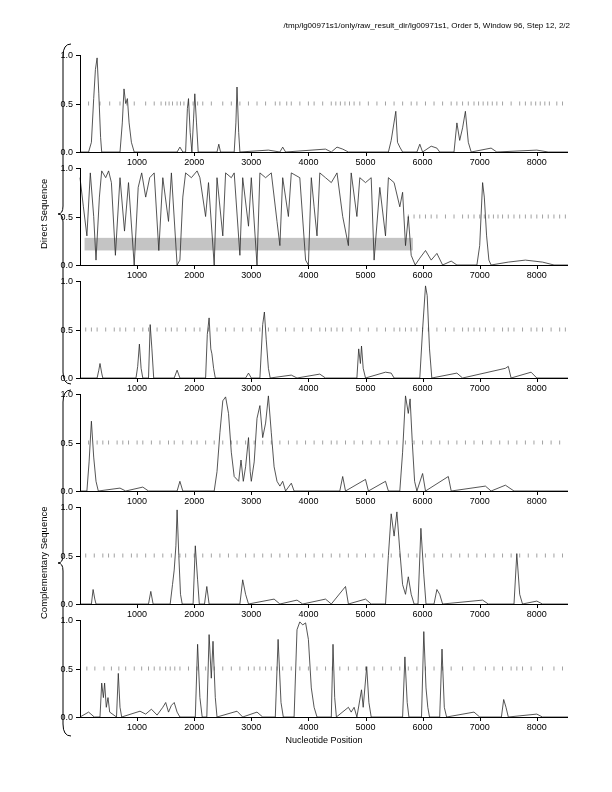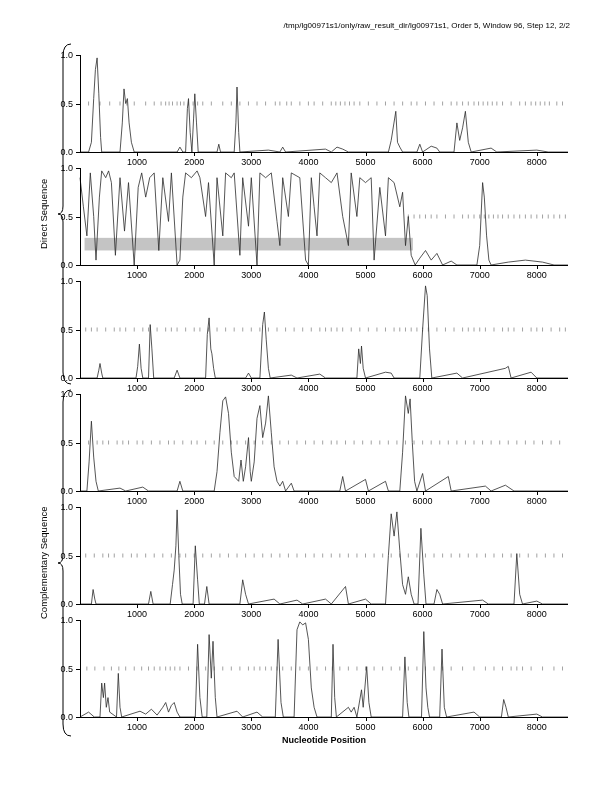--- a/index.html
+++ b/index.html
@@ -13,21 +13,21 @@
   .fig-title{
     position:absolute;
     top:21px; right:42px;
     font-size:8px; color:#000;
     white-space:nowrap;
   }
   .xaxis-title{
     position:absolute;
     top:735px; left:80px; width:488px;
     text-align:center;
-    font-size:9px; color:#000;font-weight:bold;
+    font-size:9px; color:#000;
   }
   .group-label{
     position:absolute;
     left:38px; width:14px;
     font-size:9.5px; color:#000;
     writing-mode:vertical-rl;
     transform:rotate(180deg);
     text-align:center;
     white-space:nowrap;
   }

